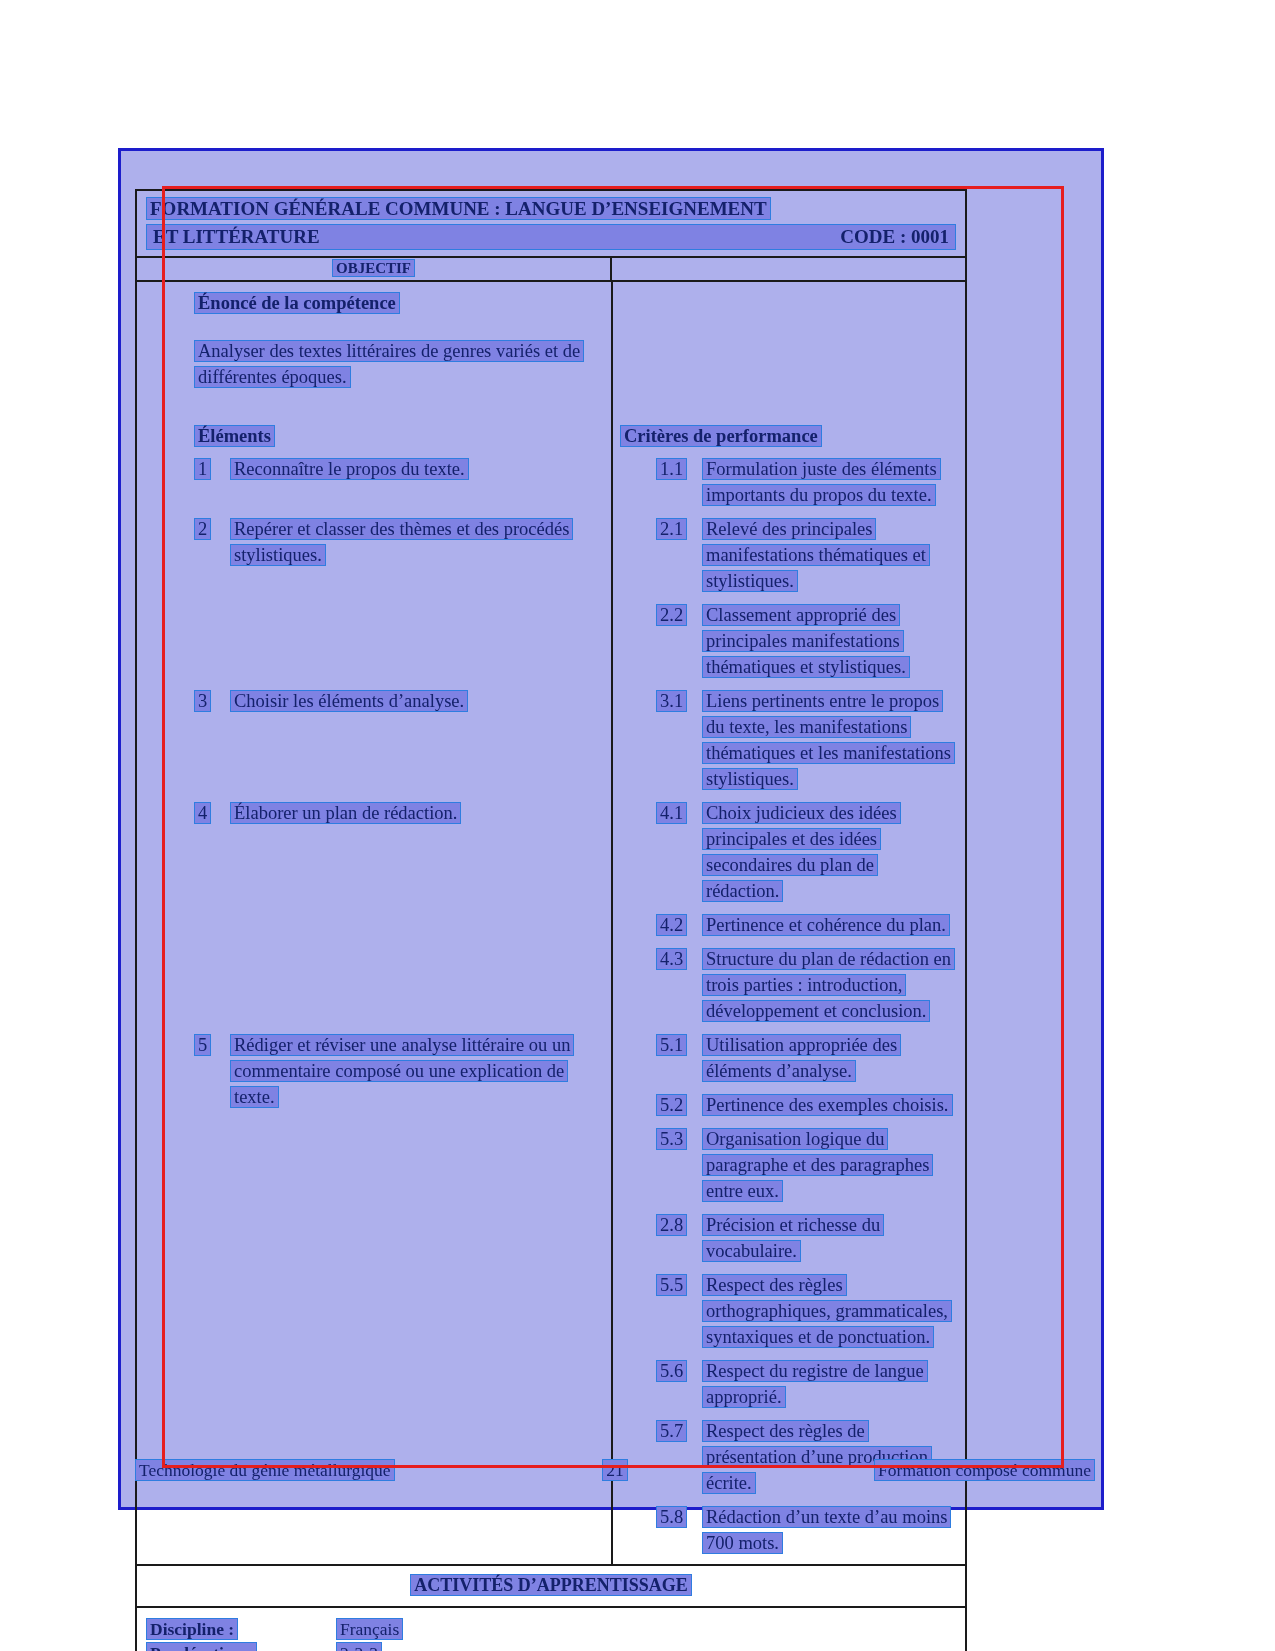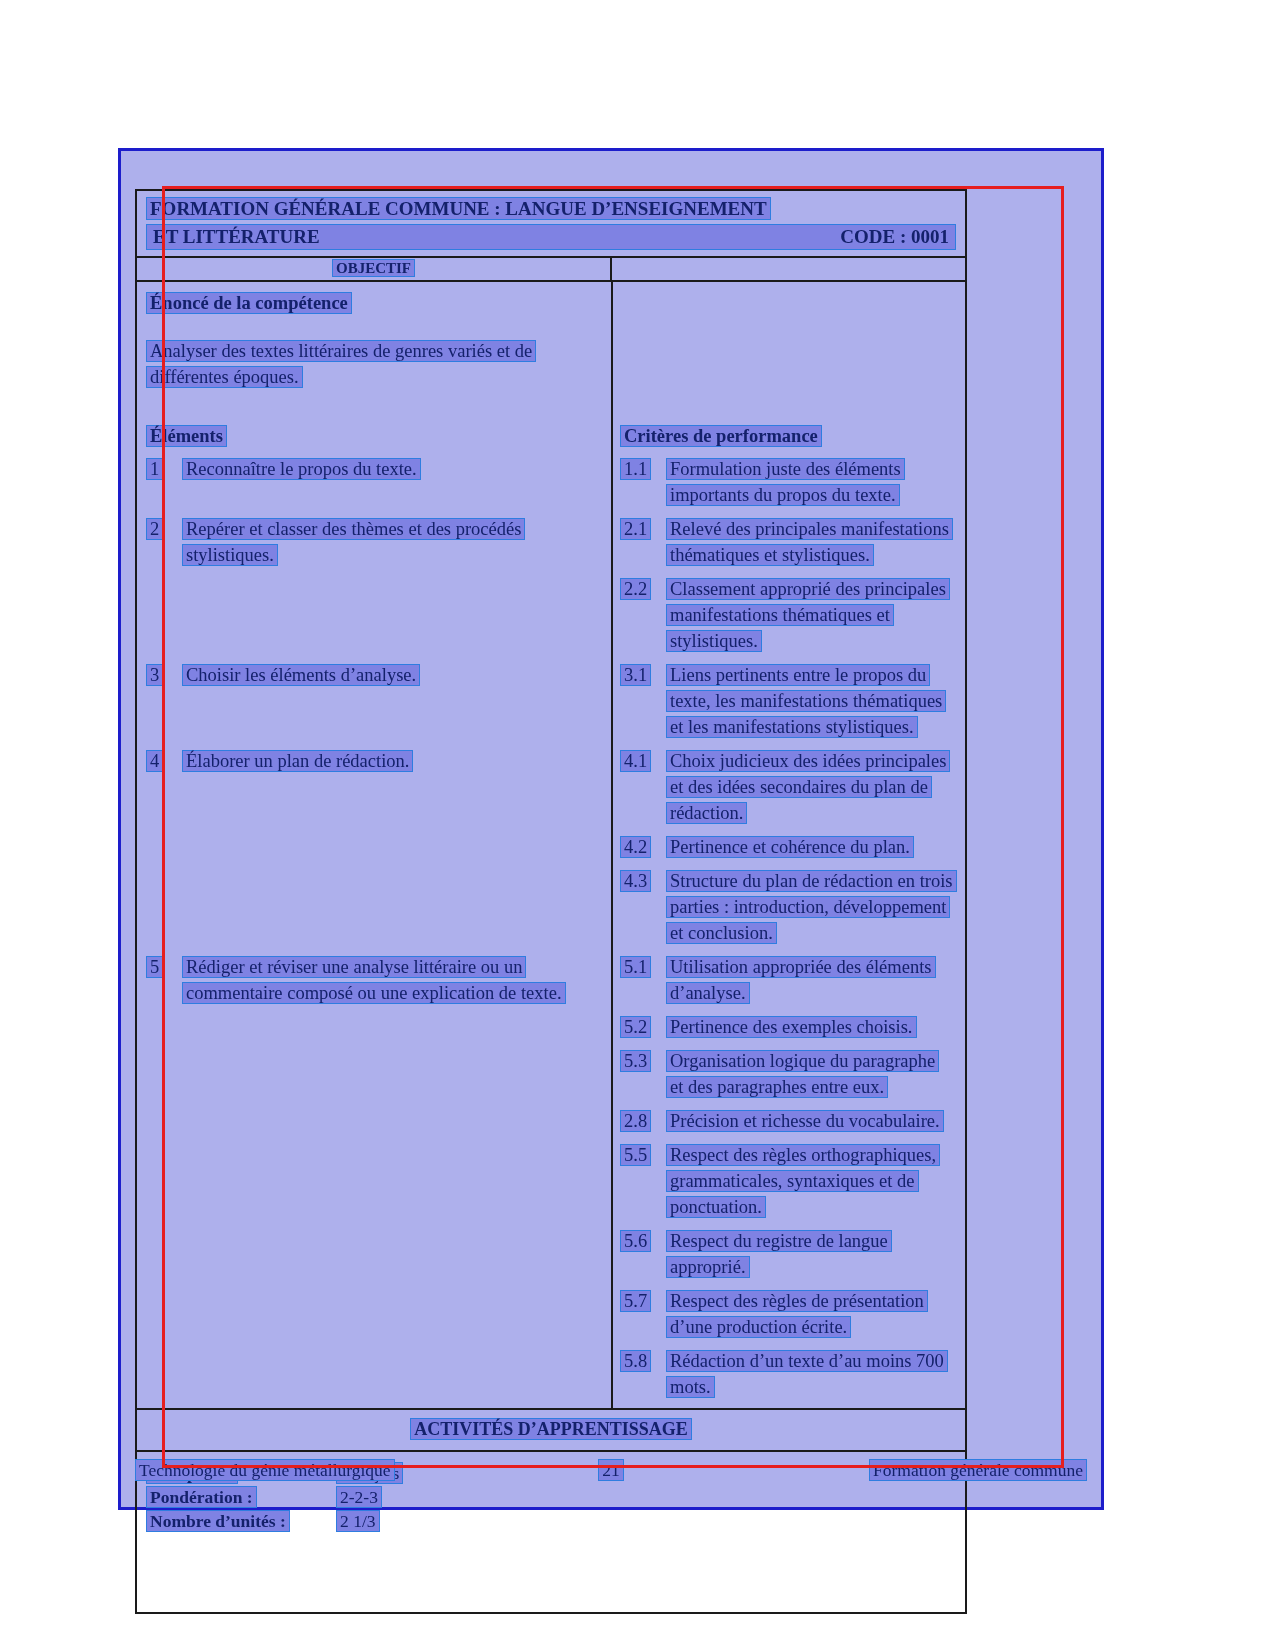--- a/index.html
+++ b/index.html
@@ -42,49 +42,49 @@
   .ch-left { border-right: 2px solid var(--table-border); }
 
   .body {
     position: relative; padding-top: 8px; min-height: 912px;
     font-size: 18.5px; line-height: 26px;
     border-bottom: 2px solid var(--table-border);
   }
   .col-divider { position: absolute; left: 474px; top: 0; bottom: 0; width: 2px; background: var(--table-border); }
 
   .brow { display: grid; grid-template-columns: 475px 1fr; }
-  .cl { padding: 0 16px 0 9px; }
+  .cl { padding: 0 16px 0 9px; margin-left: 48px; }
   .cr { padding: 0 12px 0 8px; }
 
   .comp-row { min-height: 133px; }
   .comp-heading { font-weight: bold; margin: 0 0 22px 0; }
   .comp-text { margin: 0; max-width: 452px; }
 
   .sub-row { margin-bottom: 7px; }
 
   .item, .crit { display: flex; align-items: flex-start; }
   .inum { flex: 0 0 36px; }
   .itxt { flex: 1; }
   .cnum { flex: 0 0 46px; }
   .ctxt { flex: 1; }
-  .crit { margin-bottom: 8px; }
+  .crit { margin-bottom: 8px; margin-left: 36px; }
 
   .row-r0 { min-height: 58px; }
   .row-r1 { min-height: 117px; }
   .row-r2 { min-height: 83px; }
   .row-r3 { min-height: 148px; }
 
   .activities { border-bottom: 2px solid var(--table-border); text-align: center; padding: 9px 0 10px; font-weight: bold; font-size: 18px; }
 
   .info { min-height: 160px; padding: 9px 9px; font-size: 17.5px; line-height: 24px; }
   .info-row { display: flex; }
   .info-label { flex: 0 0 190px; font-weight: bold; }
   .info-value { flex: 1; }
 
-  .footer { position: absolute; left: 14px; right: 14px; bottom: 26px; display: flex; font-size: 17.5px; }
+  .footer { position: absolute; left: 14px; right: 6px; bottom: 26px; display: flex; font-size: 17.5px; }
   .f-seg { flex: 1; }
   .f-center { text-align: center; }
   .f-right { text-align: right; }
 
   .red-overlay {
     position: absolute; left: 162px; top: 186px; width: 902px; height: 1282px;
     border: 3px solid var(--red-box, #e61e1e);
     z-index: 5; pointer-events: none;
   }
 </style>
@@ -269,19 +269,19 @@
           <span class="info-label"><span class="hl">Nombre d’unités :</span></span>
           <span class="info-value"><span class="hl">2 1/3</span></span>
         </div>
       </div>
 
     </div>
 
     <div class="footer">
       <span class="f-seg"><span class="hl">Technologie du génie métallurgique</span></span>
       <span class="f-seg f-center"><span class="hl">21</span></span>
-      <span class="f-seg f-right"><span class="hl">Formation générale commune</span></span>
+      <span class="f-seg f-right"><span class="hl">Formation composé commune</span></span>
     </div>
 
   </div>
 
   <div class="red-overlay"></div>
 </div>
 
 </body></html>

